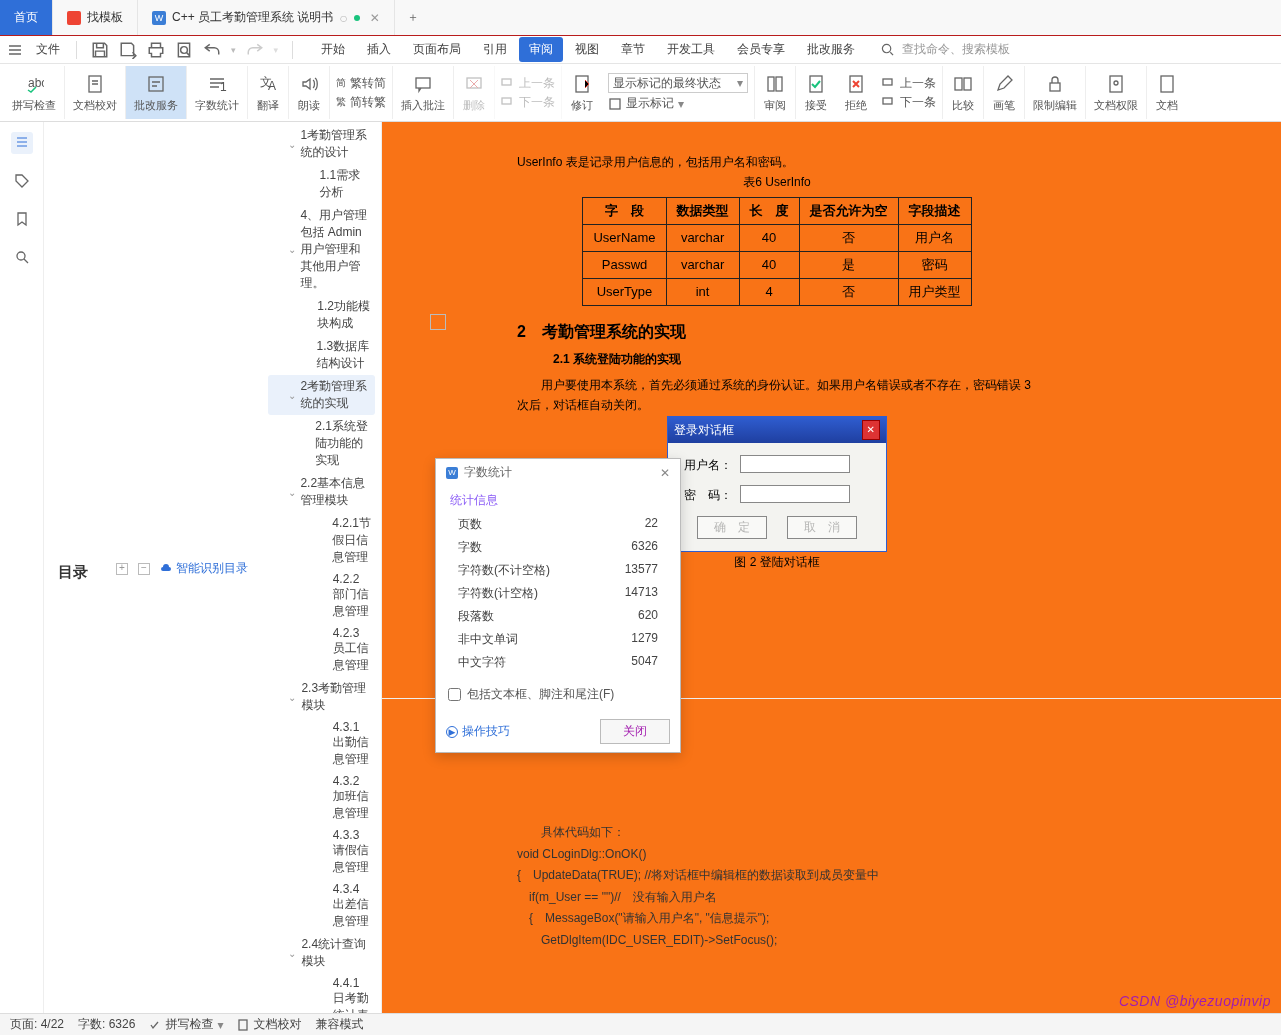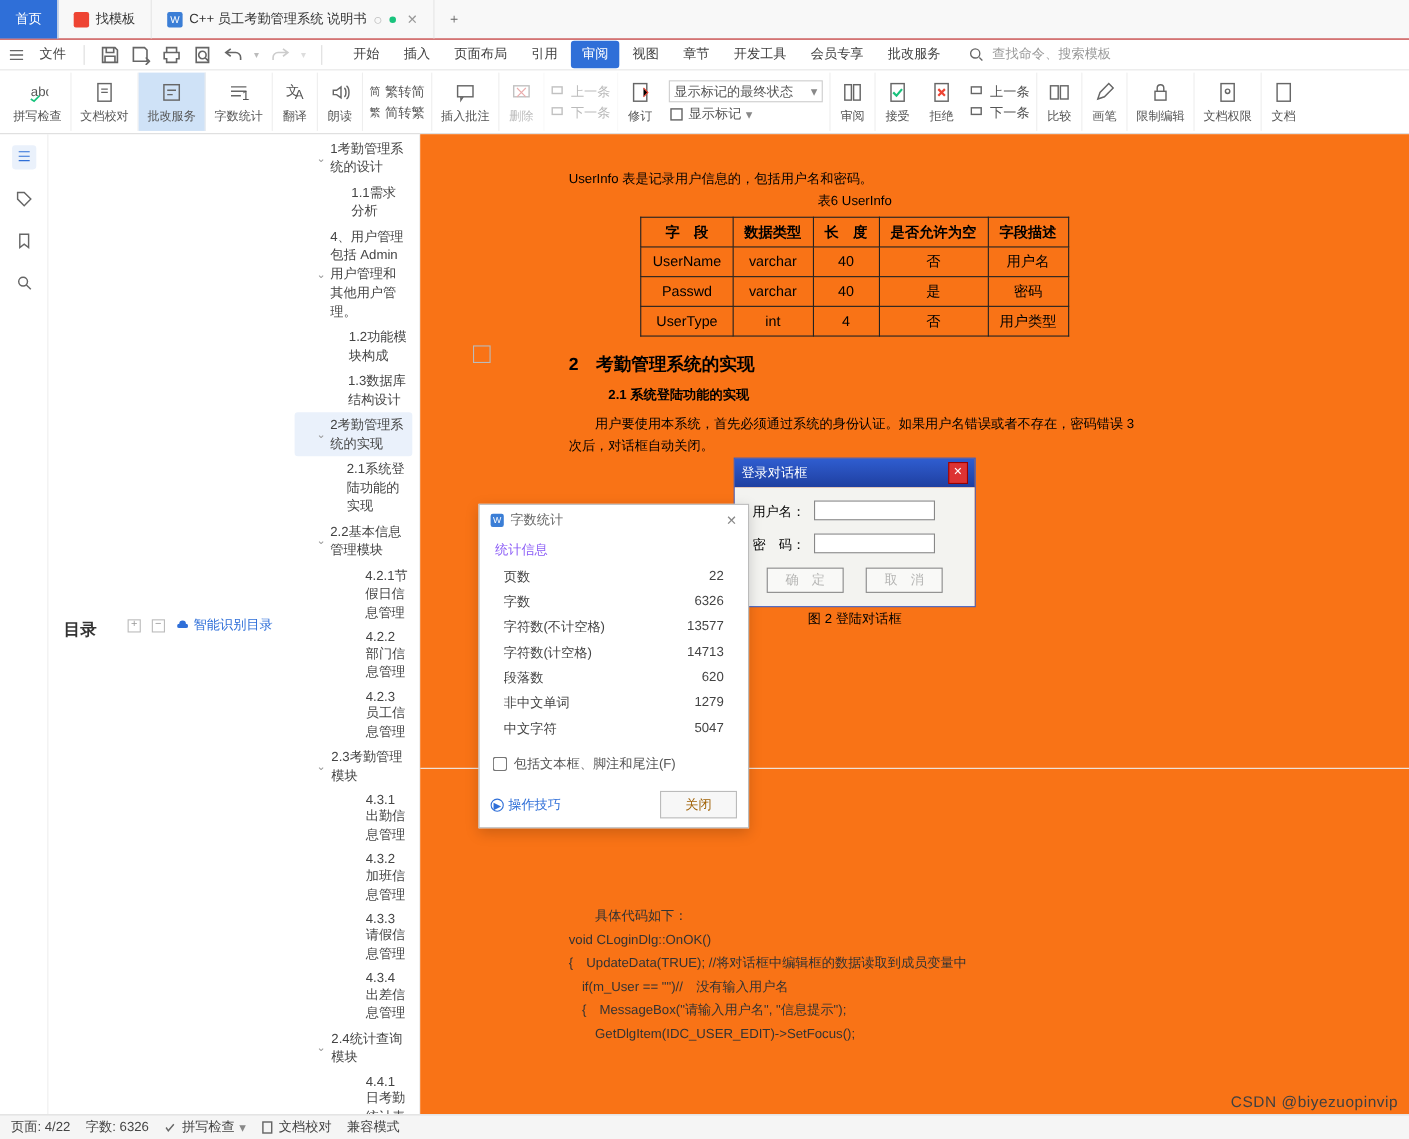--- a/index.html
+++ b/index.html
@@ -69,22 +69,22 @@
 .statusbar .sb-item{display:flex;align-items:center;gap:4px}
 .popup{position:absolute;left:435px;top:458px;width:246px;background:#fff;border:1px solid #bbb;box-shadow:0 4px 12px rgba(0,0,0,.18)}
 .popup-head{display:flex;align-items:center;justify-content:space-between;padding:5px 10px}
 .popup-head .tt{display:flex;align-items:center;gap:6px;color:#666}
 .popup-body{padding:6px 14px 4px}
 .popup-body .section-t{color:#8b5cf6;margin-bottom:4px}
 .popup-row{display:flex;justify-content:space-between;padding:3px 8px;font-size:13px;color:#444}
 .popup-check{display:flex;align-items:center;gap:6px;padding:8px 12px;color:#555}
 .popup-foot{display:flex;align-items:center;justify-content:space-between;padding:8px 10px}
 .popup-foot .tip{color:#2f6fd8;display:flex;align-items:center;gap:4px}
-.popup-foot .close-btn{border:1px solid #bbb;background:#f7f7f7;padding:3px 22px;color:#a16207}
-.watermark{position:absolute;right:10px;bottom:26px;color:#404040;font-size:14px;letter-spacing:.5px}
+.popup-foot .close-btn{border:1px solid #bbb;background:#f7f7f7;padding:3px 22px;color:#a21caf}
+.watermark{position:absolute;right:10px;bottom:26px;color:#a21caf;font-size:14px;font-style:italic;letter-spacing:.5px}
 .page2-shadow{position:absolute;left:0;right:0;top:576px;height:140px;border-top:1px solid #eee}
 .icon-outline{stroke:#666;fill:none;stroke-width:1.3}
 </style>
 </head>
 <body>
 
 <div class="tab-bar">
   <div class="tab active-home">
       <span>首页</span>
     </div>

